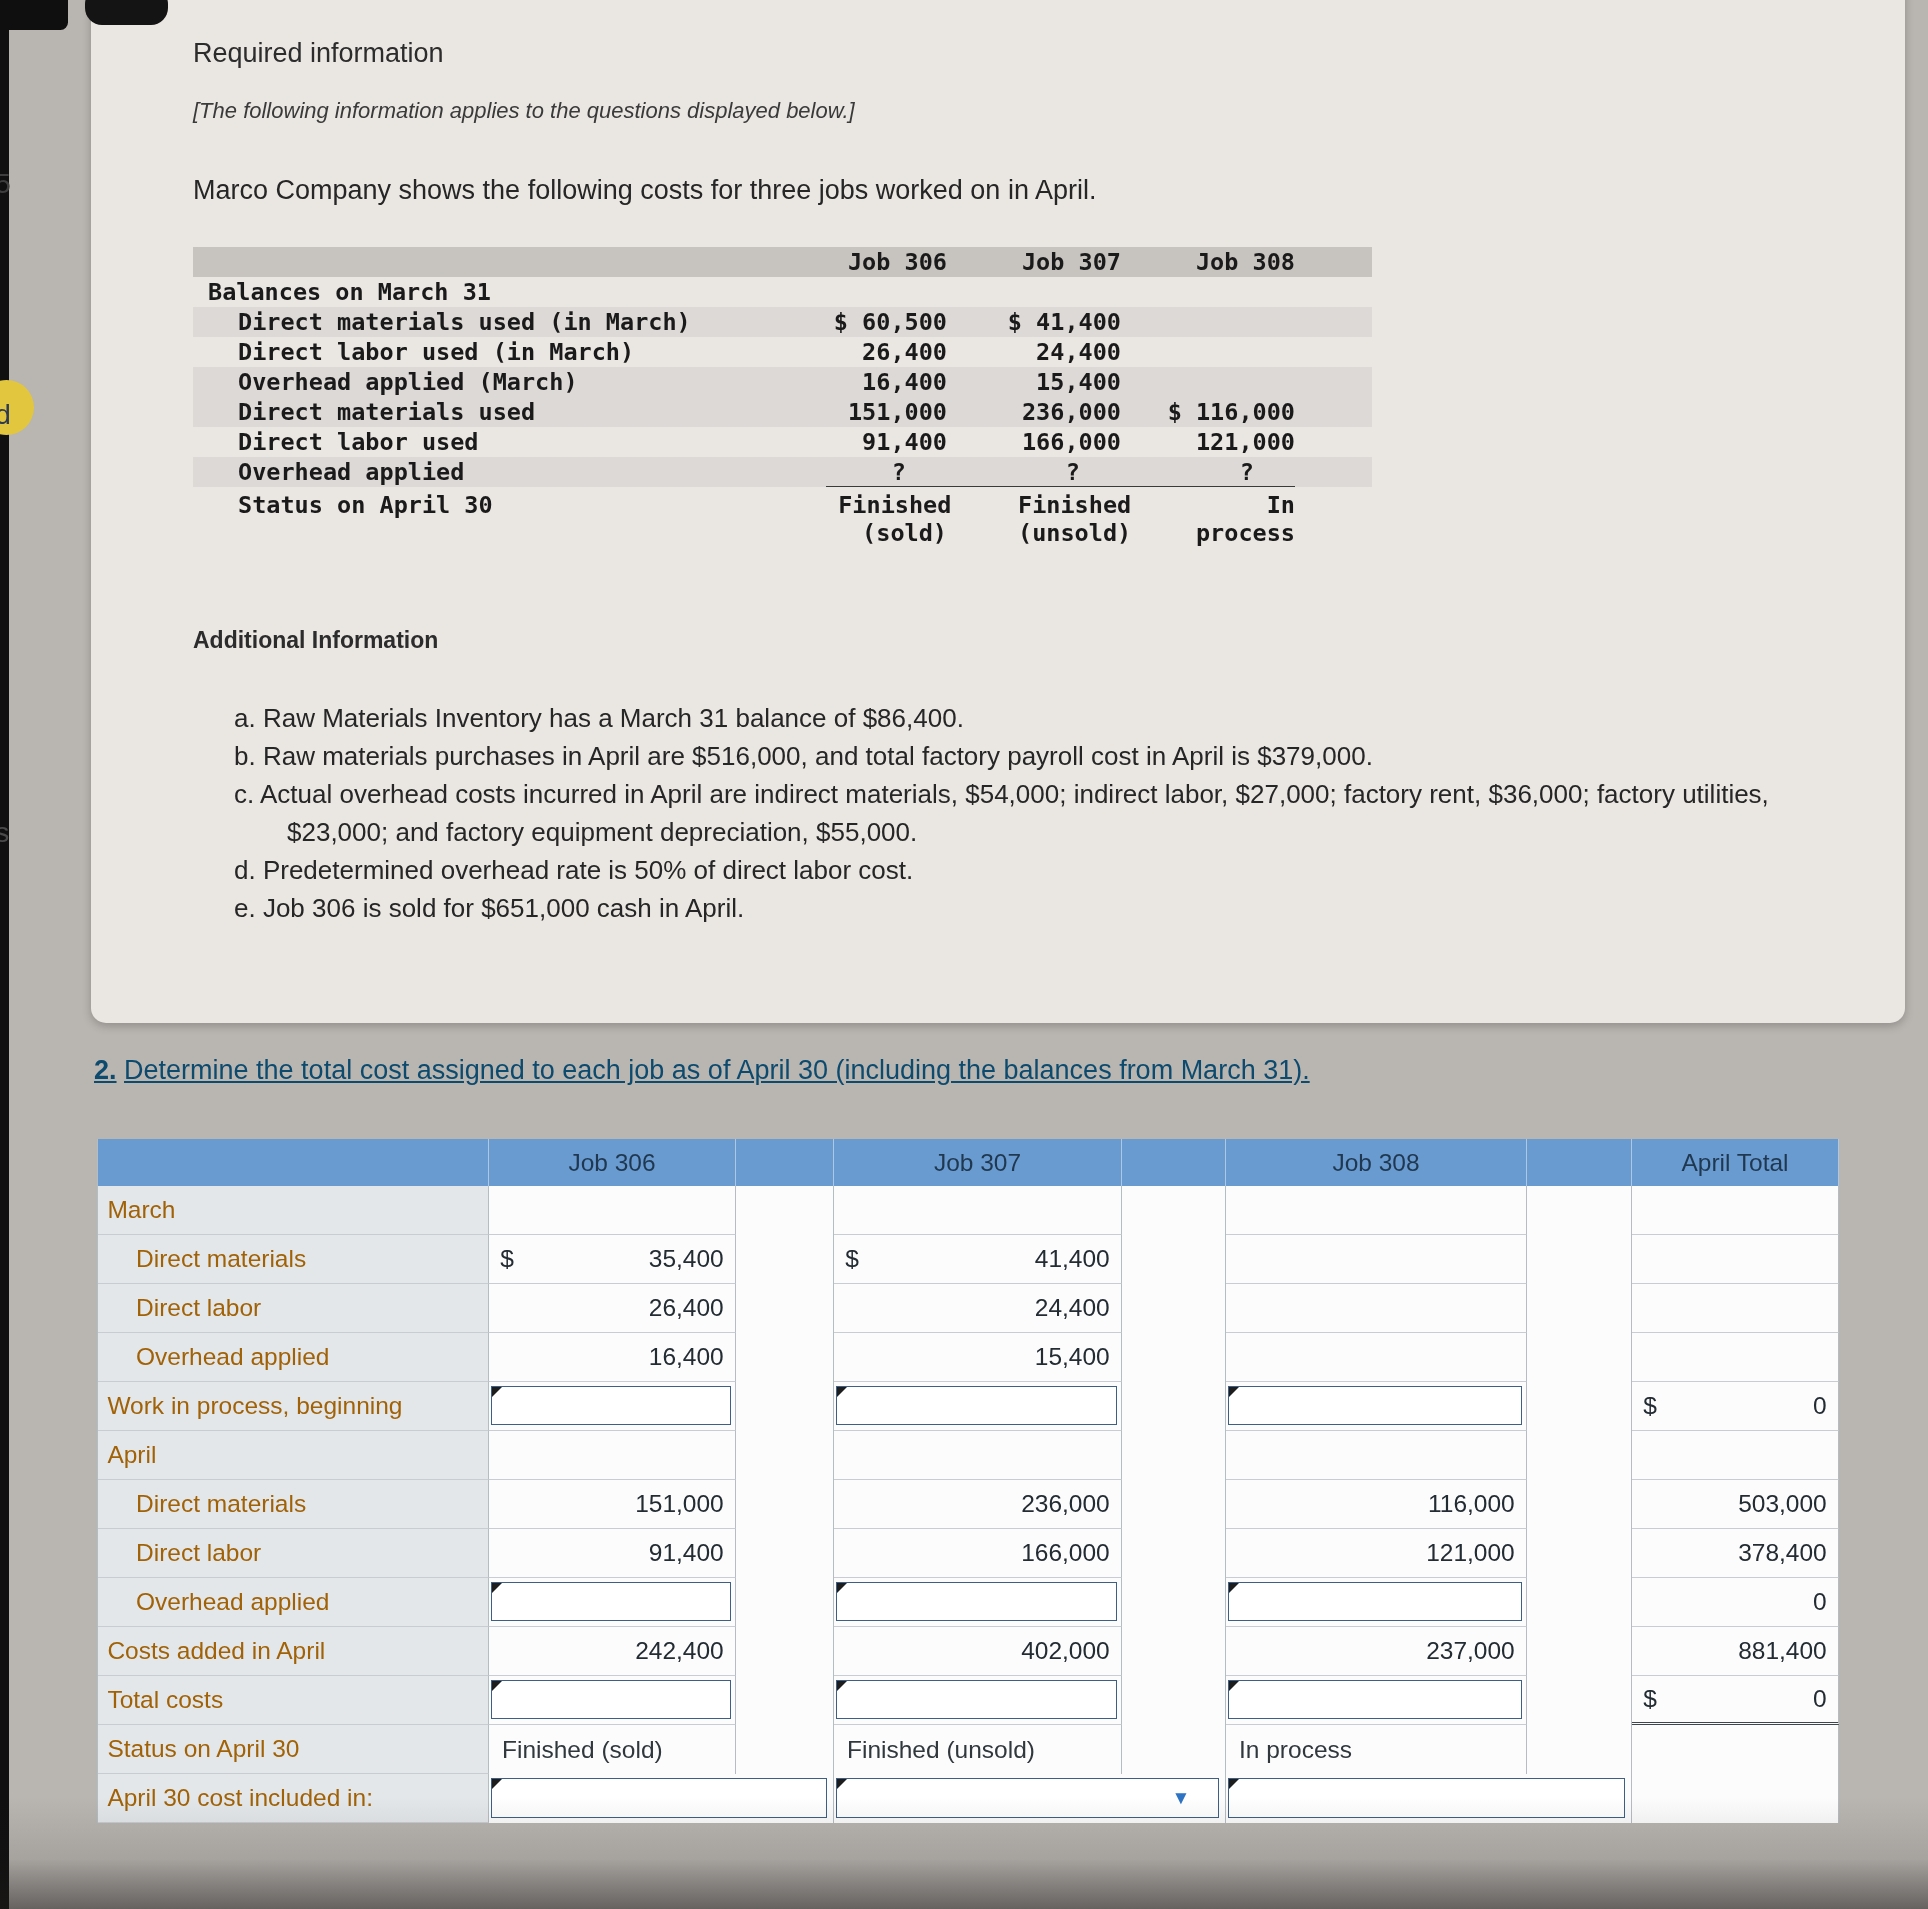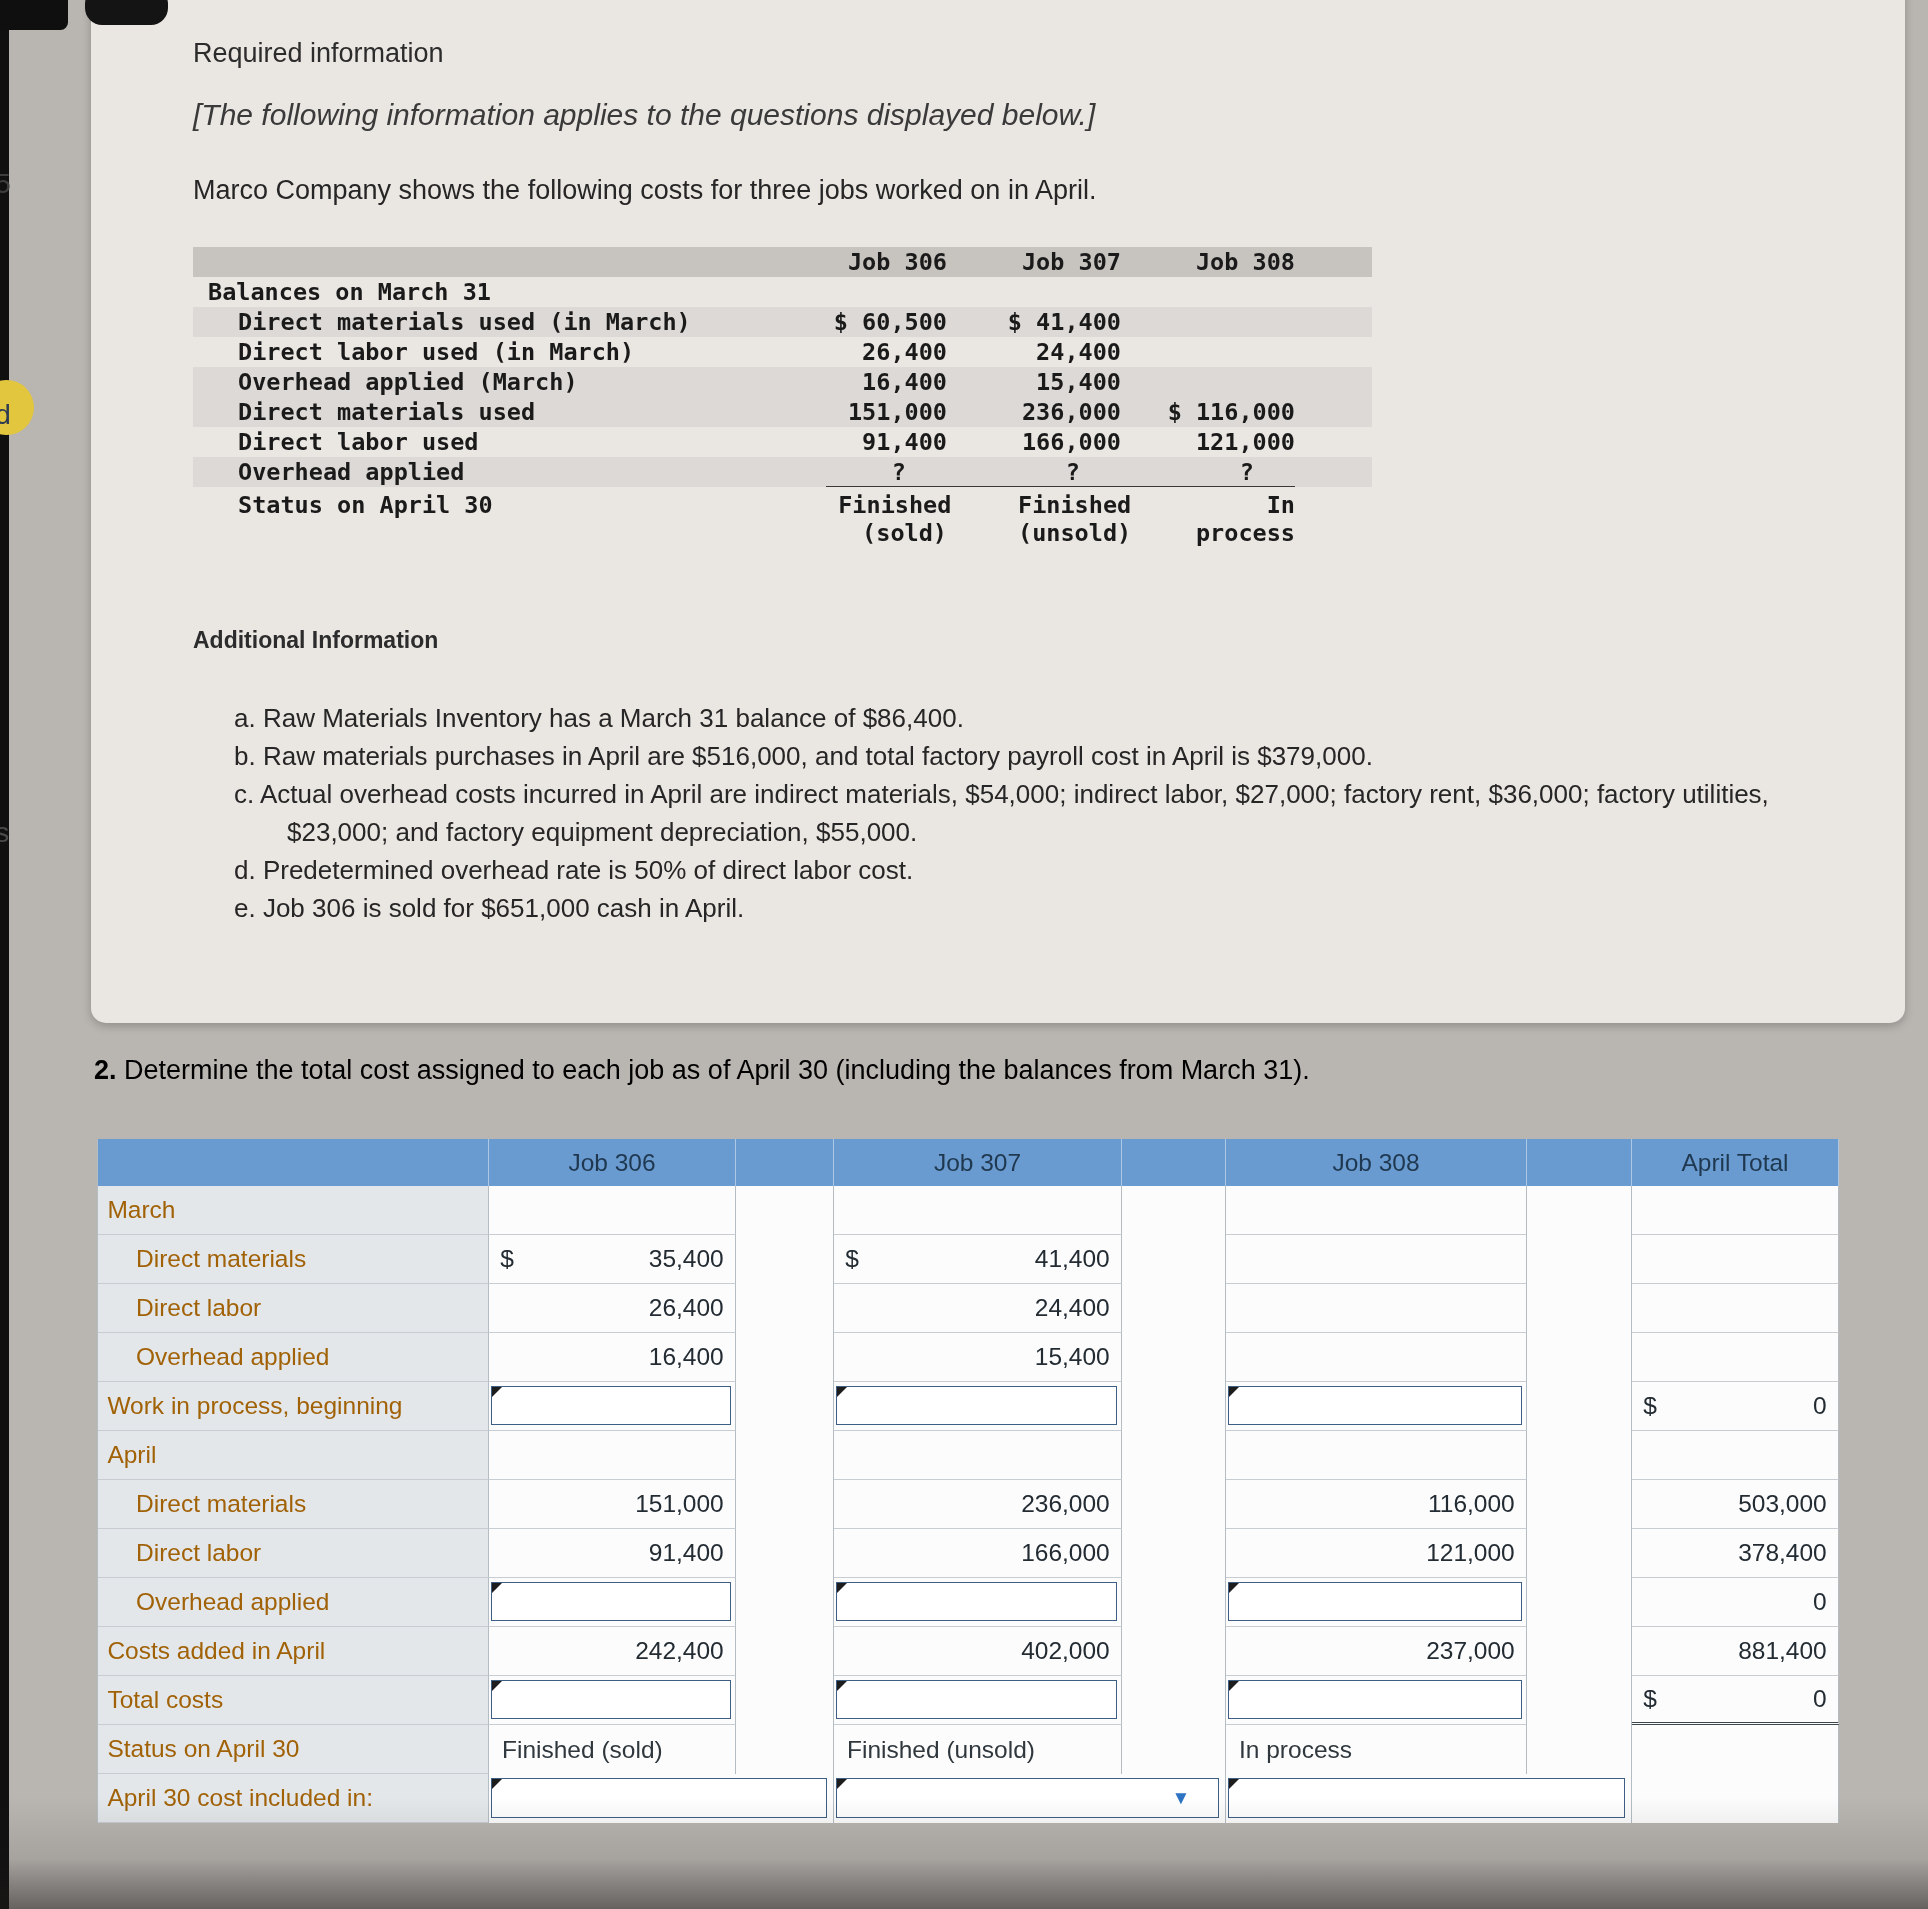--- a/index.html
+++ b/index.html
@@ -20,21 +20,21 @@
   .yellow-dot { position:absolute; left:-21px; top:380px; width:55px; height:55px; border-radius:50%; background:#e2c63e; z-index:5; }
   .margin-char { position:absolute; left:-4.7px; font-size:28px; color:#3e3e3e; z-index:5; }
   .mc1 { top:168px; } .mc2 { top:399px; color:#2e3a52; } .mc3 { top:817px; color:#4a4a4a; }
   .vignette { position:absolute; left:0; right:0; bottom:0; height:113px; z-index:6; pointer-events:none;
     background:linear-gradient(to bottom, rgba(30,28,26,0) 0%, rgba(30,28,26,0.12) 55%, rgba(30,28,26,0.55) 100%); }
 
   
   .card { position:absolute; left:91px; top:-24.5px; width:1814px; height:1047px; background:#eae6e2;
     border-radius:15px; box-shadow:0 2.8px 9.4px rgba(0,0,0,.22); z-index:1; }
   .ri-title { position:absolute; left:193px; top:38px; font-size:27px; font-weight:normal; color:#2c2c2c; z-index:2; }
-  .ri-note  { position:absolute; left:193px; top:98px; font-size:30px; font-style:italic; color:#3a3a3a; z-index:2; }
+  .ri-note  { position:absolute; left:193px; top:98px; font-size:22px; font-style:italic; color:#3a3a3a; z-index:2; }
   .ri-intro { position:absolute; left:193px; top:175px; font-size:27px; color:#262626; z-index:2; }
   .ai-title { position:absolute; left:193px; top:627px; font-size:23px; font-weight:bold; color:#2c2c2c; z-index:2; }
   .ai-list  { position:absolute; left:234px; top:699px; width:1563px; font-size:26px; line-height:38px; color:#262626; z-index:2; }
   .ai-item  { padding-left:53px; text-indent:-53px; }
 
   
   .mono { position:absolute; left:193px; top:247px; width:1179px; z-index:2;
     font-family:"DejaVu Sans Mono","Liberation Mono",monospace; font-size:23.5px; font-weight:600; color:#1a1a1a; }
   .mrow { display:grid; grid-template-columns:633px 121px 174px 174px 1fr; align-items:center; min-height:30px; }
   .mhead { background:#c7c3bf; min-height:30px; }
@@ -43,21 +43,21 @@
   .mlabel { padding-left:15px; white-space:nowrap; }
   .mlabel.ind { padding-left:45px; }
   .mval { text-align:right; }
   .qpad { padding-right:41px; }
   .rule { border-bottom:1.9px solid #3a3a3a; }
   .mstatus { min-height:72px; align-items:flex-start; padding-top:3.8px; line-height:28px; }
   .mstatus .mval { text-align:right; }
   .s0 { padding-left:12.2px; } .s1 { padding-left:71px; } .s2 { padding-left:55px; }
 
   
-  .question { position:absolute; left:94px; top:1055px; width:1695px; font-size:27px; color:#000000; z-index:2; }
+  .question { position:absolute; left:94px; top:1055px; width:1695px; font-size:27px; color:#0c4a6e; z-index:2;text-decoration:underline; }
   .qnum { font-weight:bold; margin-right:7.5px; }
 
   
   .ws { position:absolute; left:97px; top:1139px; z-index:2; background:#fcfcfc;
     display:grid; grid-template-columns:391px 247px 98px 288px 104px 301px 105px 207px;
     grid-template-rows:47px repeat(13,49px); border-left:0.9px solid #b4bcc4; font-size:24.5px; }
   .c { position:relative; border-right:0.9px solid #b4bcc4; }
   .hl { border-bottom:0.9px solid #c7cdd3; }
   .hd { background:#699bd0; border-right:0.9px solid rgba(255,255,255,.45);
     display:flex; align-items:center; justify-content:center; color:#1f3850; }

